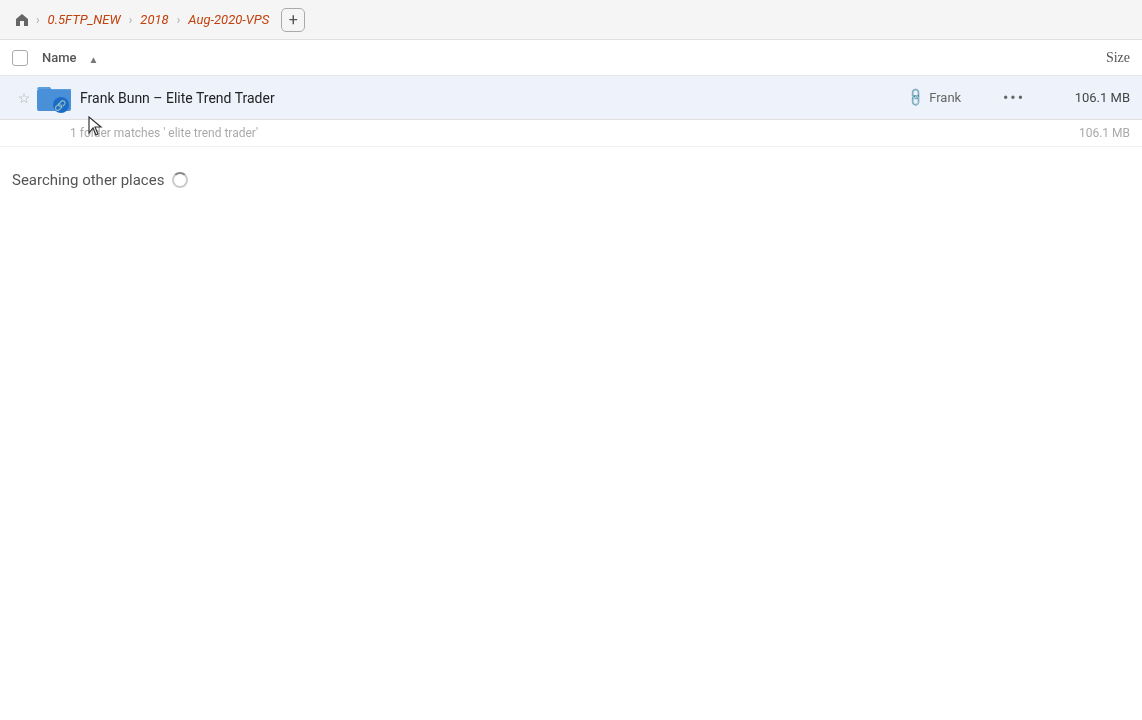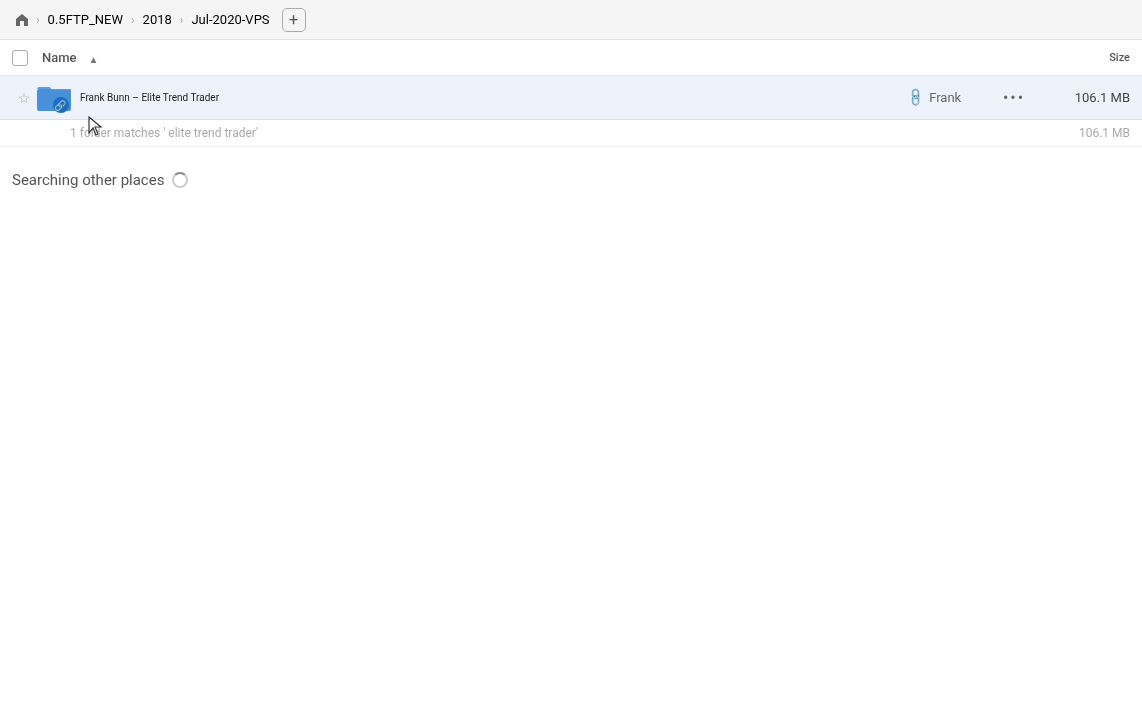--- a/index.html
+++ b/index.html
@@ -44,24 +44,25 @@
       cursor: pointer;
       color: #555;
     }
 
     .breadcrumb-separator {
       color: #aaa;
       font-size: 12px;
     }
 
     .breadcrumb-item {
-      color: #000000;
+      color: #c2410c;
       cursor: pointer;
       padding: 2px 4px;
       border-radius: 3px;
+      font-style: italic;
     }
 
     .breadcrumb-add {
       width: 24px;
       height: 24px;
       border: 1.5px solid #aaa;
       border-radius: 5px;
       display: flex;
       align-items: center;
       justify-content: center;
@@ -97,23 +98,24 @@
     }
 
     .sort-arrow {
       font-size: 10px;
       color: #777;
     }
 
     .col-size {
       width: 120px;
       text-align: right;
-      font-size: 11px;
+      font-size: 14px;
       color: #555;
       font-weight: 500;
+      font-family: Liberation Serif, serif;
     }
 
     
     .file-row {
       display: flex;
       align-items: center;
       padding: 6px 12px;
       background: #eef3fb;
       border-bottom: 1px solid #e0e0e0;
       height: 44px;
@@ -133,21 +135,21 @@
       width: 36px;
       height: 36px;
       display: flex;
       align-items: center;
       justify-content: center;
       margin-right: 8px;
     }
 
     .row-name {
       flex: 1;
-      font-size: 10px;
+      font-size: 14px;
       color: #222;
       white-space: nowrap;
       overflow: hidden;
       text-overflow: ellipsis;
     }
 
     .row-shared {
       display: flex;
       align-items: center;
       gap: 5px;
@@ -247,21 +249,21 @@
     <div class="breadcrumb-home">
       <svg width="16" height="16" viewBox="0 0 16 16" fill="none">
         <path d="M2 7L8 2l6 5v7H10V9H6v5H2V7z" fill="#666"></path>
       </svg>
     </div>
     <span class="breadcrumb-separator">›</span>
     <span class="breadcrumb-item">0.5FTP_NEW</span>
     <span class="breadcrumb-separator">›</span>
     <span class="breadcrumb-item">2018</span>
     <span class="breadcrumb-separator">›</span>
-    <span class="breadcrumb-item">Jul-2020-VPS</span>
+    <span class="breadcrumb-item">Aug-2020-VPS</span>
     <div class="breadcrumb-add">+</div>
   </div>
 </div>
 
 <div class="column-headers">
   <div class="col-checkbox">
     <div class="checkbox"></div>
   </div>
   <div class="col-name">
     <span>Name</span>

